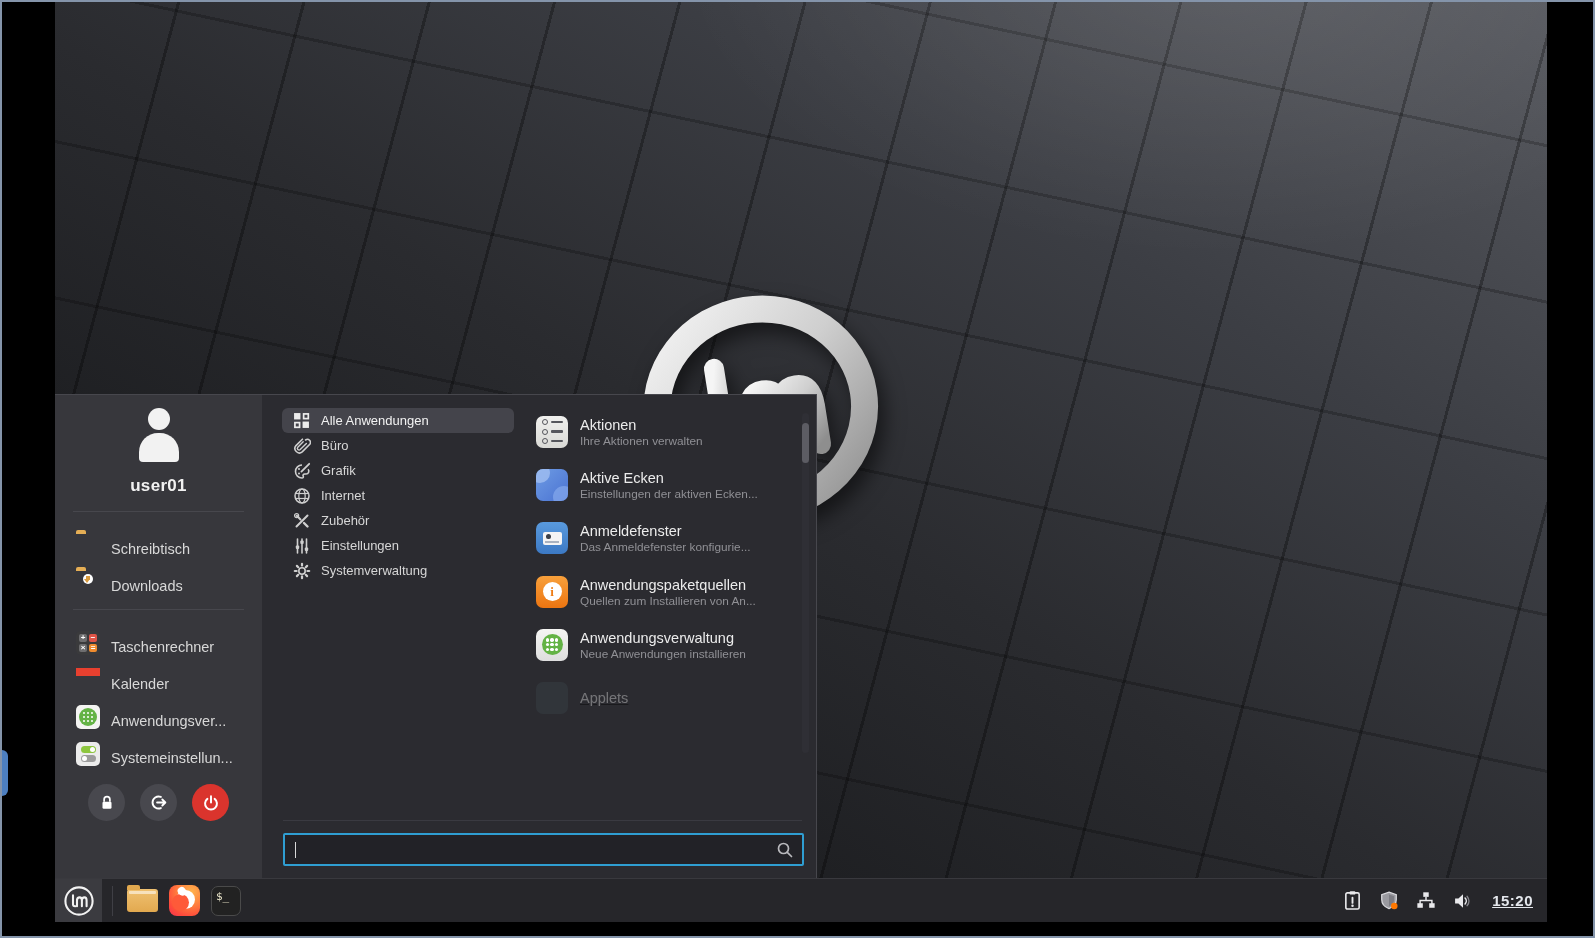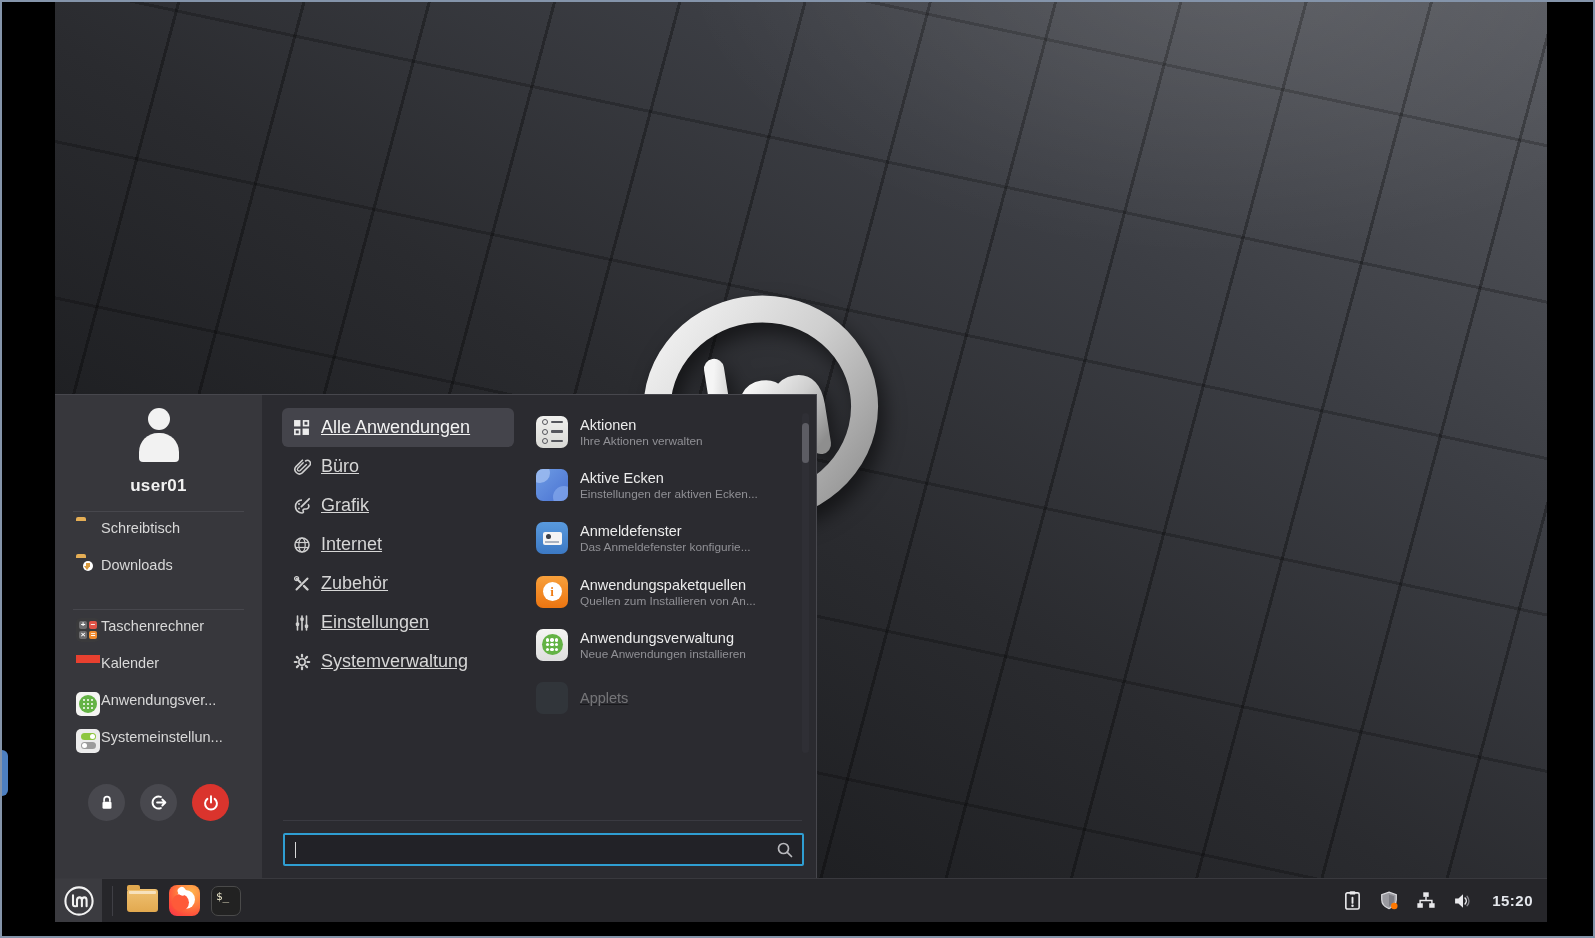--- a/index.html
+++ b/index.html
@@ -25,21 +25,21 @@
     border-top:1px solid #47474d; border-right:1px solid #47474d; display:flex; }
 
   
   #menu-sidebar { width:207px; background:#37373c; padding-top:11px; display:flex; flex-direction:column; }
   .avatar-wrap { display:flex; justify-content:center; }
   .avatar { position:relative; width:58px; height:56px; overflow:hidden; }
   .avatar .head { position:absolute; left:18px; top:2px; width:22px; height:22px; background:#f2f2f2; border-radius:50%; }
   .avatar .body { position:absolute; left:9px; top:27px; width:40px; height:29px; background:#f2f2f2; border-radius:19px 19px 4px 4px; }
   .username { text-align:center; color:#f1f1f1; font-size:17px; font-weight:bold; margin-top:14px; letter-spacing:.3px; }
   .side-divider { height:1px; background:#47474d; margin:15px 18px 8px 18px; }
-  .side-item { display:flex; align-items:flex-start; gap:1px; padding:0 0 0 21px; height:37px; color:#d8d8d8; font-size:14.5px; cursor:default; }
+  .side-item { display:flex; align-items:flex-end; gap:11px; padding:0 0 0 21px; height:37px; color:#d8d8d8; font-size:14.5px; cursor:default; }
   .sicon { width:24px; height:24px; flex:0 0 24px; position:relative; }
 
   
   .icon-folder { width:24px; height:19px; margin-top:3px; background:linear-gradient(#f0c97e,#e5ae55); border-radius:2.5px; position:relative; }
   .icon-folder::before { content:""; position:absolute; top:-3px; left:0; width:10px; height:4px; background:#e5ae55; border-radius:2px 2px 0 0; }
   .icon-folder.dl { background:linear-gradient(#e8b863,#d99b3f); }
   .icon-folder .dlarrow { position:absolute; left:7px; top:4px; width:10px; height:10px; background:#fff; border-radius:50%; }
   .icon-folder .dlarrow::before { content:""; position:absolute; left:3.2px; top:2px; width:3.6px; height:3.6px; background:#d99b3f; }
   .icon-folder .dlarrow::after { content:""; position:absolute; left:1.4px; top:4.6px; border-left:3.6px solid transparent; border-right:3.6px solid transparent; border-top:4px solid #d99b3f; }
   .icon-calc { width:24px; height:24px; background:#3a3a3c; border-radius:5px; padding:3px; display:grid; grid-template-columns:1fr 1fr; grid-template-rows:1fr 1fr; gap:2px; }
@@ -57,21 +57,21 @@
   .tg { width:15px; height:7px; border-radius:4px; position:relative; }
   .tg.on { background:#8dc63f; } .tg.on::after { content:""; position:absolute; right:1px; top:1px; width:5px; height:5px; background:#fff; border-radius:50%; }
   .tg.off { background:#9c9c9c; } .tg.off::after { content:""; position:absolute; left:1px; top:1px; width:5px; height:5px; background:#fff; border-radius:50%; }
 
   .session-row { display:flex; justify-content:center; gap:15px; margin-top:18px; }
   .session-btn { width:37px; height:37px; border-radius:50%; background:#48484e; display:flex; align-items:center; justify-content:center; cursor:pointer; }
   .session-btn.power { background:#da342d; }
 
   
   #menu-cats { width:268px; padding:13px 16px 0 20px; }
-  .cat-item { display:flex; align-items:center; gap:10px; height:39px; padding:0 10px; border-radius:6px; color:#d6d6d6; font-size:18px; white-space:nowrap; cursor:default;text-decoration:underline; }
+  .cat-item { display:flex; align-items:center; gap:10px; height:25px; padding:0 10px; border-radius:6px; color:#d6d6d6; font-size:13px; white-space:nowrap; cursor:default; }
   .cat-item.selected { background:#44444b; color:#f2f2f2; }
   .cicon { width:19px; height:19px; flex:0 0 19px; display:flex; align-items:center; justify-content:center; }
 
   
   #menu-apps { flex:1; position:relative; padding:10px 18px 0 6px; overflow:hidden; }
   #apps-list { height:412px; overflow:hidden; }
   .app-row { display:flex; align-items:center; gap:12px; height:53.3px; cursor:default; }
   .app-row.faded { opacity:.38;text-decoration:underline; }
   .aicon { width:32px; height:32px; flex:0 0 32px; border-radius:7px; position:relative; overflow:hidden; }
   .app-texts { display:flex; flex-direction:column; justify-content:center; min-width:0; }
@@ -116,21 +116,21 @@
   .tb-folder { width:31px; height:23px; background:linear-gradient(#efc172,#e2a94f); border-radius:3px; position:relative; }
   .tb-folder::before { content:""; position:absolute; top:-4px; left:0; width:13px; height:5px; background:#e2a94f; border-radius:2px 2px 0 0; }
   .tb-folder::after { content:""; position:absolute; top:2px; left:2px; right:2px; height:3px; background:rgba(255,255,255,.55); border-radius:1px; }
   .tb-firefox { width:31px; height:31px; border-radius:8px; background:radial-gradient(circle at 72% 22%, #ffb44c, #ff7a3d 45%, #fe4b3b 75%, #f53152 100%); position:relative; overflow:hidden; }
   .tb-firefox .flame { position:absolute; left:7px; top:5px; width:19px; height:19px; background:#fff; border-radius:50%; }
   .tb-firefox .flame::before { content:""; position:absolute; left:-4px; top:4px; width:17px; height:17px; background:#fe5a39; border-radius:50%; }
   .tb-firefox .flame::after { content:""; position:absolute; left:2px; top:-3px; width:8px; height:9px; background:#fff; border-radius:50% 50% 0 60%; transform:rotate(-35deg); }
   .tb-terminal { width:30px; height:30px; background:#222; border:1px solid #4a4a4a; border-radius:7px; color:#e8e3c8; font-family:"DejaVu Sans Mono",monospace; font-size:11px; display:flex; align-items:flex-start; padding:3px 0 0 4px; }
   .tray { margin-left:auto; display:flex; align-items:center; gap:17px; padding-right:14px; }
   .tray-icon { width:20px; height:20px; display:flex; align-items:center; justify-content:center; cursor:pointer; position:relative; }
-  .clock { color:#e4e7ec; font-size:15px; font-weight:bold; letter-spacing:.5px; cursor:default; margin-left:2px; }
+  .clock { color:#e4e7ec; font-size:15px; font-weight:bold; letter-spacing:.5px; cursor:default; margin-left:2px;text-decoration:underline; }
 </style>
 </head>
 <body>
 
 <div id="screen">
   <div class="edge-blob"></div>
 
   <div id="desktop">
 
     <svg class="watermark" viewBox="0 0 256 244">

